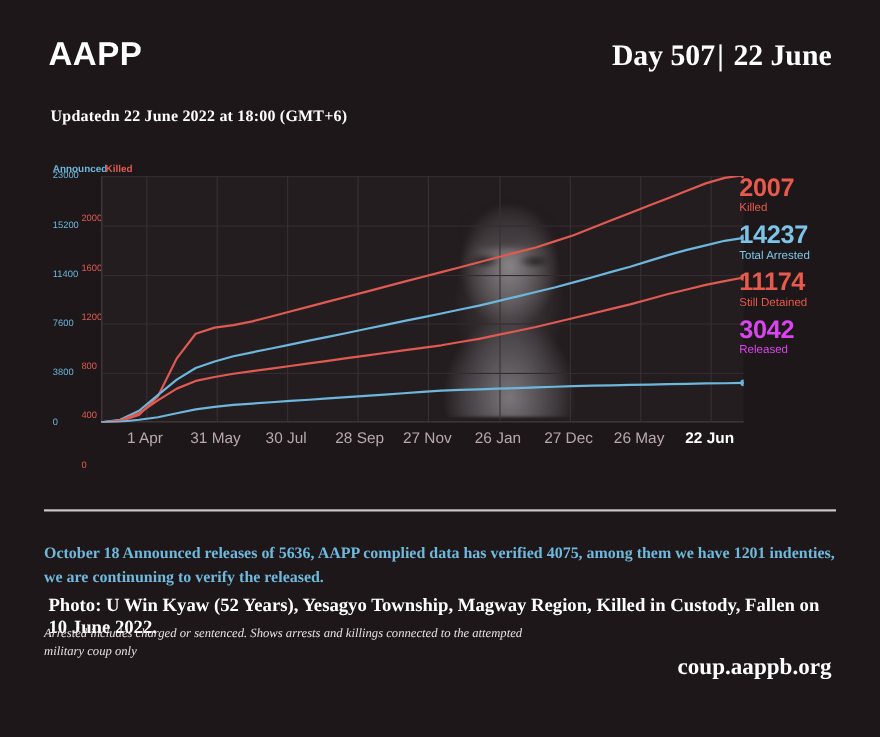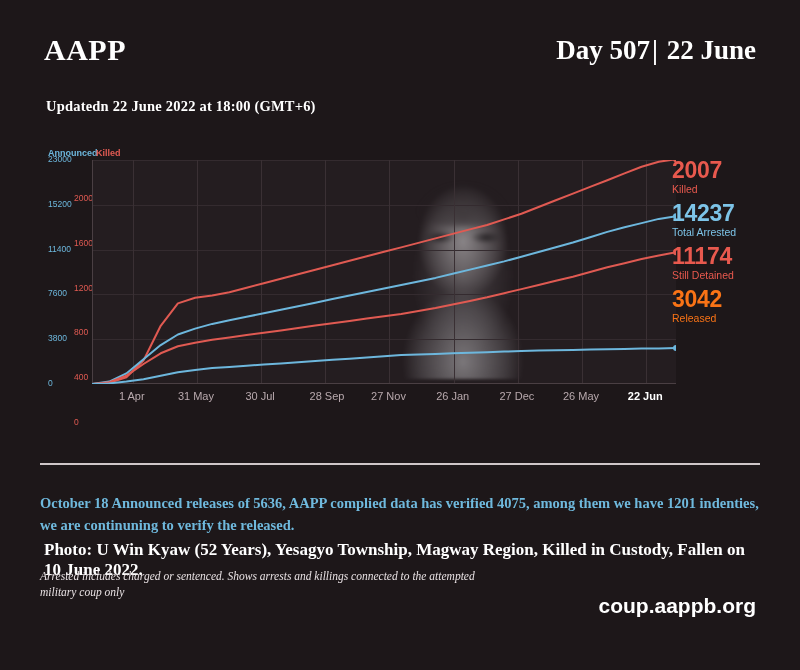--- a/index.html
+++ b/index.html
@@ -28,21 +28,21 @@
     position: absolute;
     top: 26px;
     left: 44px;
     right: 44px;
     height: 48px;
     display: flex;
     align-items: center;
     justify-content: space-between;
   }
   .brand {
-    font-family: Liberation Serif, serif;
+    font-family: Liberation Sans, sans-serif;
     font-weight: bold;
     font-size: 30px;
     letter-spacing: 0.5px;
     color: #ffffff;
   }
   .daywrap {
     font-family: "Liberation Serif", serif;
     font-weight: bold;
     font-size: 27px;
     color: #ffffff;
@@ -138,21 +138,21 @@
     left: 44px;
     right: 0;
     bottom: 0;
     height: 22px;
   }
   .xtick {
     position: absolute;
     top: 4px;
     transform: translateX(-50%);
     font-family: "Liberation Sans", sans-serif;
-    font-size: 11px;
+    font-size: 14px;
     color: #b8a9ad;
     white-space: nowrap;
   }
   .xtick.last { color: #ffffff; font-weight: bold; }
 
   
   .portrait {
     position: absolute;
     left: 295px;
     top: 4px;
@@ -206,21 +206,21 @@
     letter-spacing: -0.3px;
   }
   .callout .lbl {
     font-family: "Liberation Sans", sans-serif;
     font-size: 10.5px;
     line-height: 12px;
   }
   .c-killed .num, .c-killed .lbl { color: #e8594e; }
   .c-arrested .num, .c-arrested .lbl { color: #7dc4e8; }
   .c-detained .num, .c-detained .lbl { color: #e8594e; }
-  .c-released .num, .c-released .lbl { color: #f97316; }
+  .c-released .num, .c-released .lbl { color: #d946ef; }
 
   
   .divider {
     position: absolute;
     left: 40px;
     right: 40px;
     top: 463px;
     height: 2px;
     background: #cfc6c8;
   }
@@ -255,21 +255,21 @@
     font-family: "Liberation Serif", serif;
     font-style: italic;
     font-size: 11.5px;
     line-height: 16px;
     color: #e9e2e4;
   }
   .site {
     position: absolute;
     right: 44px;
     top: 594px;
-    font-family: Liberation Sans, sans-serif;
+    font-family: Liberation Serif, serif;
     font-weight: bold;
     font-size: 21px;
     color: #ffffff;
   }
 </style>
 </head>
 <body>
 
 <div class="poster">
 

